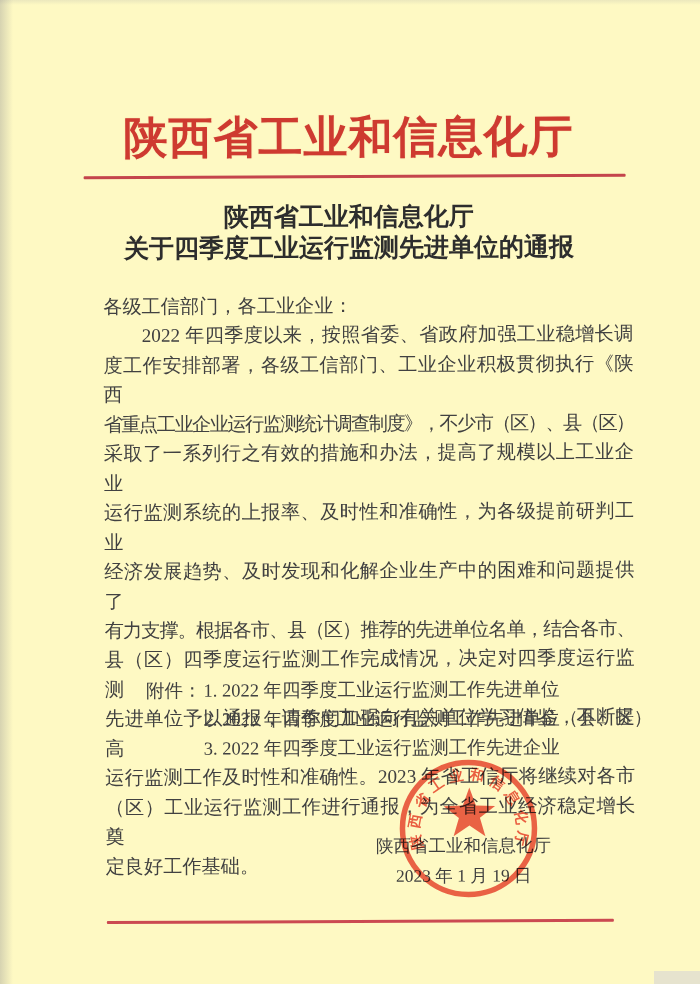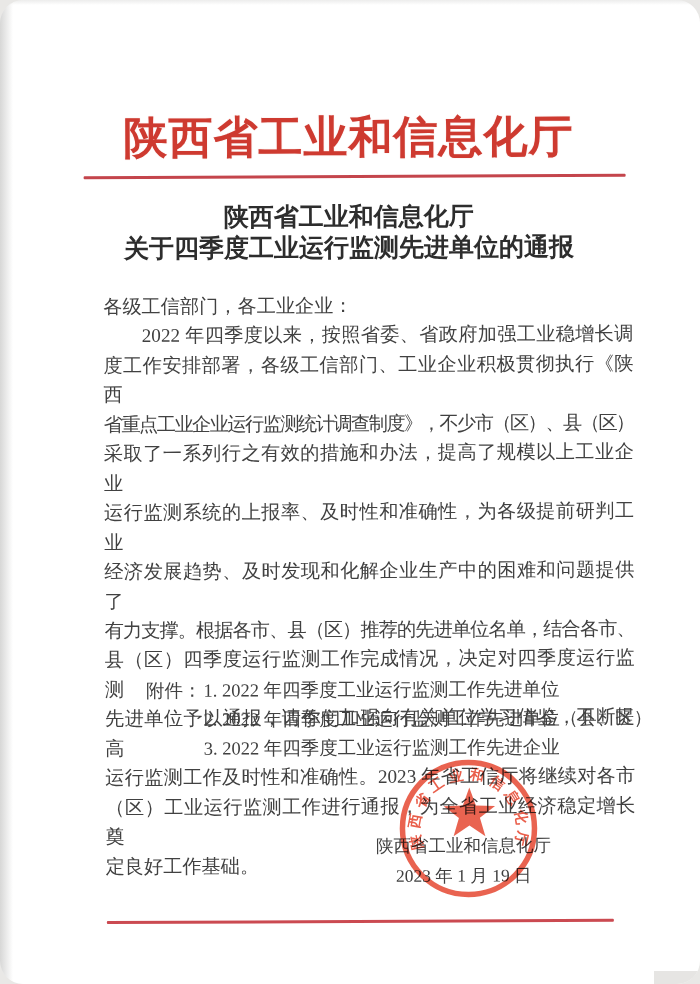--- a/index.html
+++ b/index.html
@@ -1,23 +1,22 @@
 <!DOCTYPE html>
 <html><head>
 <meta charset="utf-8">
 <style>
   html,body{margin:0;padding:0;background:#e9e8e6;}
   .page{
     position:relative;
     width:700px;height:984px;
     margin:0 auto;
-    background:#ffffff;
+    background:#fef9c3;
     overflow:hidden;
     font-family:"Liberation Serif","DejaVu Serif",serif;
-    border-radius:23px;
   }
   
   .edge-left{position:absolute;left:0;top:0;bottom:0;width:13px;
     background:linear-gradient(to right, rgba(150,150,148,.38), rgba(250,249,246,0));}
   .edge-top{position:absolute;left:0;top:0;right:0;height:5px;
     background:linear-gradient(to bottom, rgba(170,170,168,.22), rgba(250,249,246,0));}
   .edge-corner{position:absolute;right:0;bottom:0;width:46px;height:13px;
     background:#d8d7d4;opacity:.65;}
   .tilt{position:absolute;inset:0;transform:rotate(-0.25deg);transform-origin:50% 50%;}
 

